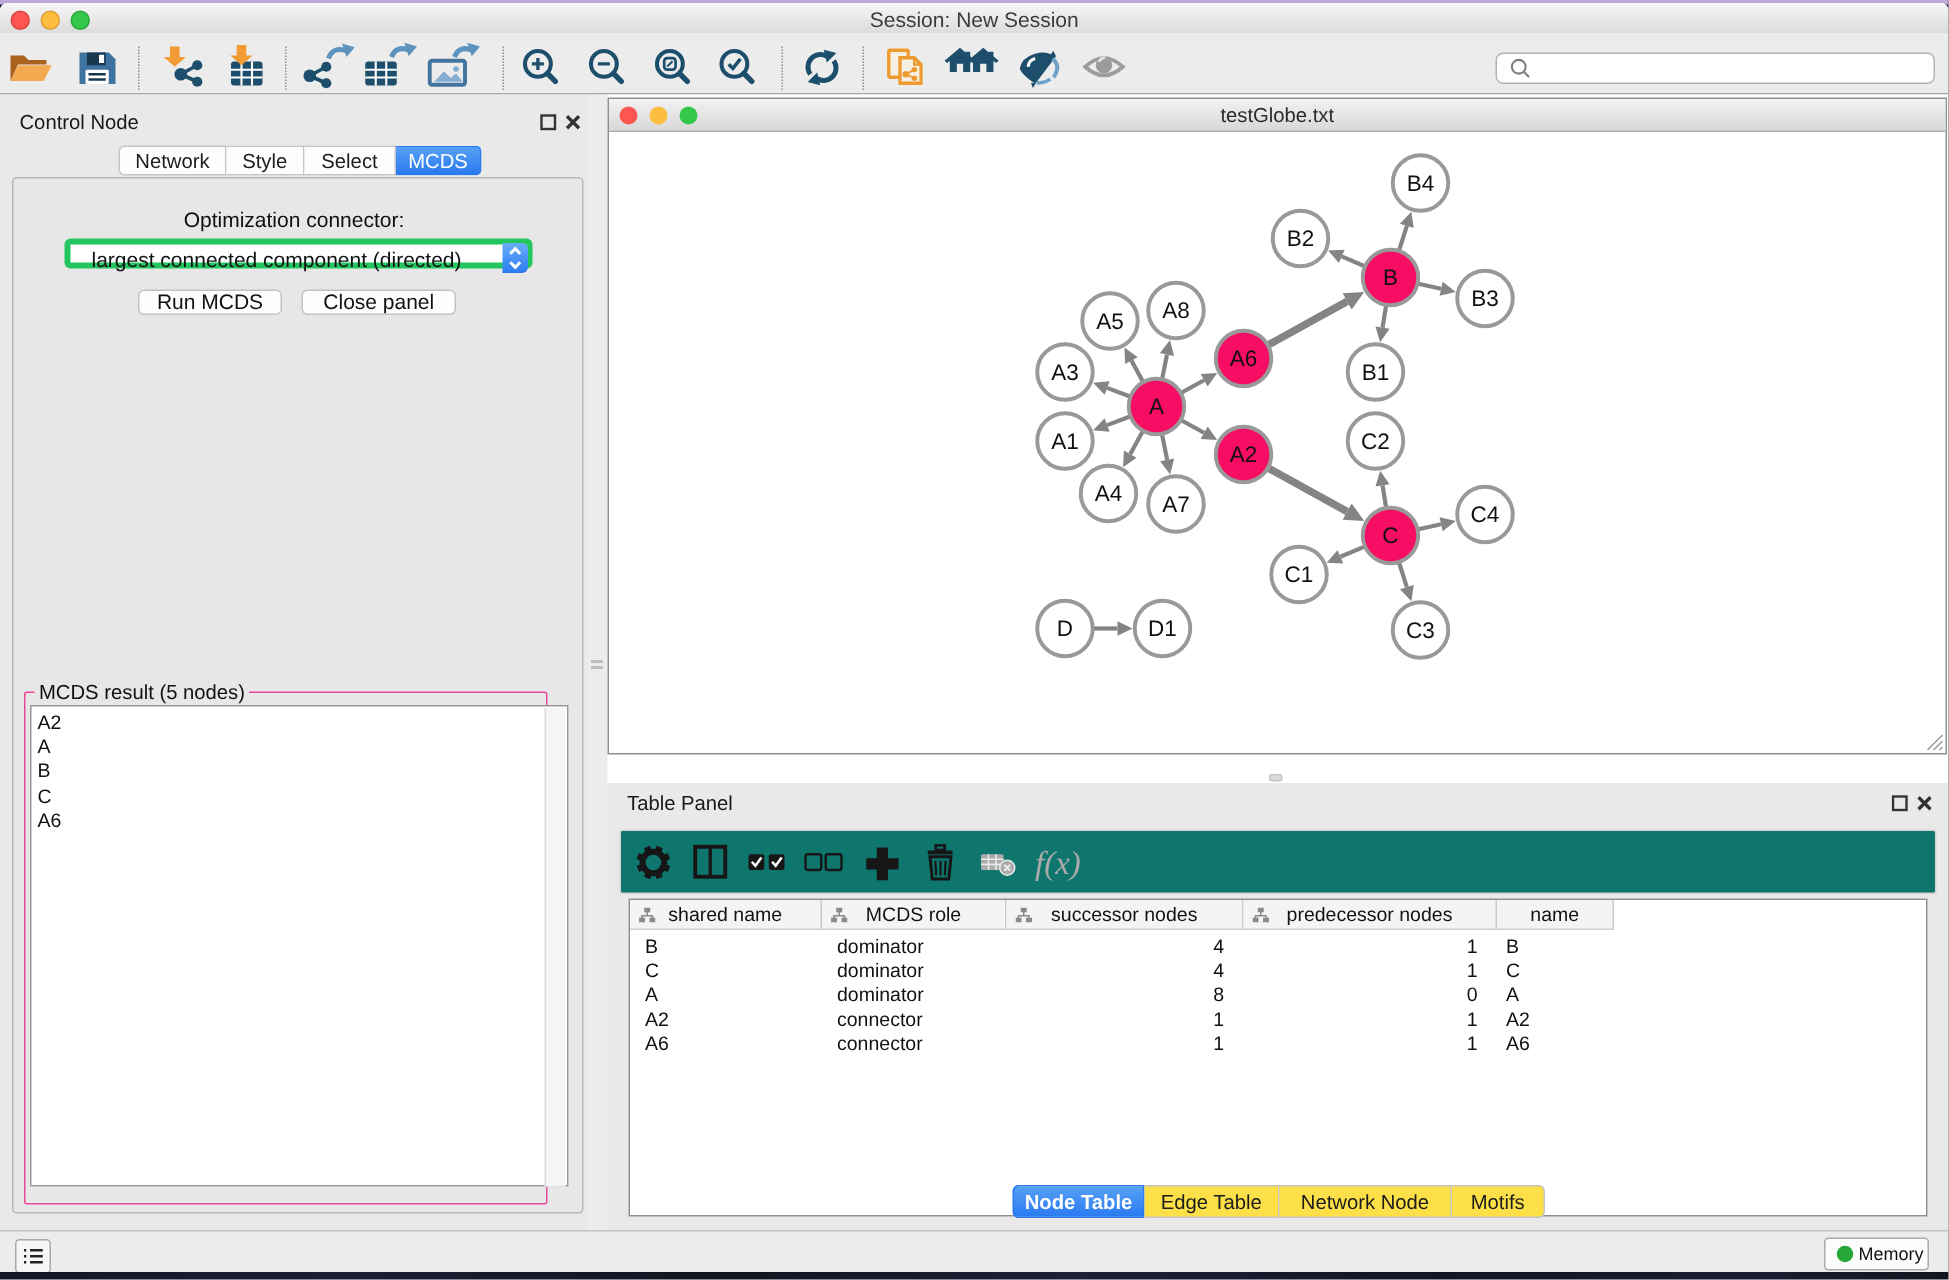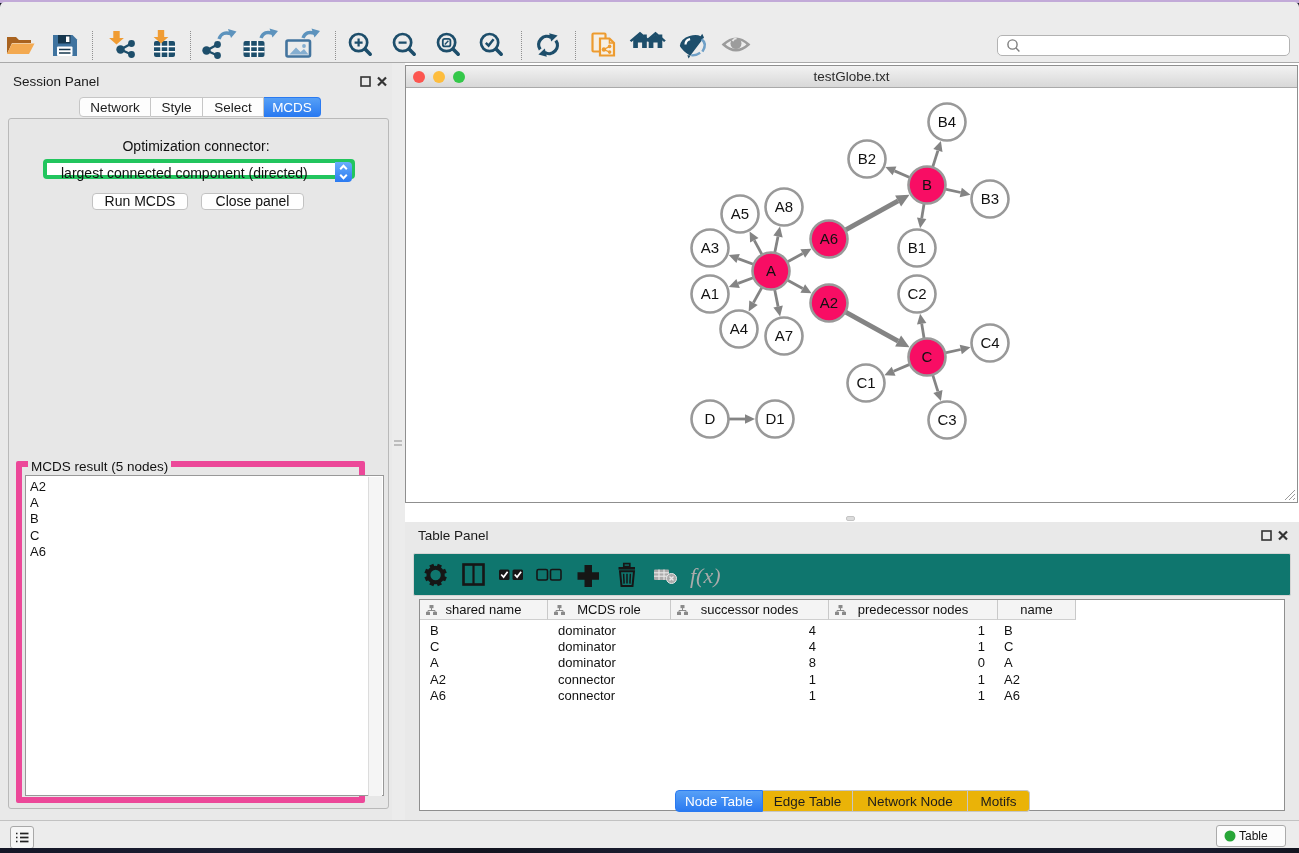--- a/index.html
+++ b/index.html
@@ -24,52 +24,58 @@
 #cp-box { position:absolute; left:8px; top:55px; width:381px; height:691px; border:1px solid #b9b9b9; border-radius:3px; background:#e7e7e7; }
 #cp-tabs { position:absolute; left:79px; top:34px; height:20px; display:flex; z-index:3; }
 .cptab { height:20px; font-size:13.5px; color:#1c1c1c; background:#fdfdfd; border:1px solid #c6c6c6; border-left:none; display:flex; align-items:center; justify-content:center; }
 .cptab.first { border-left:1px solid #c6c6c6; border-radius:4px 0 0 4px; }
 .cptab.sel { background:linear-gradient(#57a0f6,#2a7af1); color:#fff; border-color:#2a7af1; border-radius:0 4px 4px 0; }
 #opt-label { position:absolute; left:0; width:100%; top:75px; text-align:center; font-size:14px; color:#111; }
 #combo { position:absolute; left:43px; top:96px; width:312px; height:20px; background:#fff; border:4px solid #22c55e; border-radius:4px; }
 #combo .txt { position:absolute; left:14px; top:1.5px; font-size:14px; color:#111; }
 #combo .step { position:absolute; right:-1px; top:-1px; width:17px; height:20px; background:linear-gradient(#6aaefb,#2a7af1); border-radius:0 4px 4px 0; }
 .btn { position:absolute; height:17px; background:#fefefe; border:1px solid #c2c2c2; border-radius:4px; font-size:14px; color:#111; text-align:center; line-height:15px; }
-#groupbox { position:absolute; left:16px; top:398px; width:349px; height:342px; border:6px solid #ec4899; border-radius:2px; }
+#groupbox { position:absolute; left:16px; top:398px; width:349px; height:342px; border:1px solid #ec4899; border-radius:2px; }
 #groupbox .gtitle { position:absolute; left:6px; top:-8px; background:#e7e7e7; padding:0 3px; font-size:13.5px; color:#111; }
 #mcdslist { position:absolute; left:3px; top:8px; width:359px; height:321px; background:#fff; border:1px solid #989898; }
 #mcdslist { padding-top:3px; } #mcdslist .item { font-size:13px; color:#111; padding-left:4px; height:16.2px; line-height:16.2px; }
 #mcdslist .sbar { position:absolute; right:1px; top:1px; width:14px; height:319px; background:#f5f5f5; border-left:1px solid #dcdcdc; }
 
 
 #iwin { position:absolute; left:0px; top:2px; width:893px; height:438px; border:1px solid #8f8f8f; background:#fff; }
 #iwin-tb { position:absolute; left:0; top:0; width:100%; height:22px; background:linear-gradient(#f2f2f2,#d8d8d8); border-bottom:1px solid #aaa; }
 #iwin-tb .tl { position:absolute; top:5px; width:12px; height:12px; border-radius:50%; }
 #iwin-title { position:absolute; left:0; right:0; top:3px; text-align:center; font-size:13.5px; color:#2b2b2b; }
 
 
 #tpanel { position:absolute; left:0px; top:459px; width:894px; height:298px; background:#e9e9e9; }
 #tp-title { position:absolute; left:13px; top:6px; font-size:13.5px; color:#1a1a1a; }
 #tp-toolbar { position:absolute; left:8px; top:31px; width:878px; height:43px; background:#0f766e; border:1px solid #d4d4d4; border-radius:2px; }
 #ttable { position:absolute; left:14px; top:77px; width:866px; height:212px; background:#fff; border:1px solid #8f8f8f; }
 #thead { position:absolute; left:0; top:0; width:100%; height:20px; }
 .hcell { position:absolute; top:0; height:20px; background:#f4f4f4; border-right:1px solid #c9c9c9; border-bottom:1px solid #cfcfcf; font-size:13px; color:#111; text-align:center; line-height:19px; }
 .trow { position:absolute; font-size:13px; color:#111; height:16.2px; line-height:16.2px; }
 #btabs { position:absolute; left:270px; top:268px; height:22px; display:flex; }
-.btab { height:22px; font-size:13.5px; color:#1c1c1c; background:#eab308; border:1px solid #c6c6c6; border-left:none; display:flex; align-items:center; justify-content:center; }
-.btab.sel { background:linear-gradient(#57a0f6,#2a7af1); color:#fff; border-color:#2a7af1; border-radius:4px 0 0 4px; border-left:1px solid #2a7af1; }
+.btab { height:22px; font-size:13.5px; color:#1c1c1c; background:#fde047; border:1px solid #c6c6c6; border-left:none; display:flex; align-items:center; justify-content:center; }
+.btab.sel { background:linear-gradient(#57a0f6,#2a7af1); color:#fff; border-color:#2a7af1; border-radius:4px 0 0 4px; border-left:1px solid #2a7af1;font-weight:bold; }
 .btab.last { border-radius:0 4px 4px 0; }
 
 #membtn { position:absolute; right:13px; top:4px; width:70px; height:22px; background:#fcfcfc; border:1px solid #ababab; border-radius:3px; font-size:12px; color:#111; }
 #listbtn { position:absolute; left:10px; top:5px; width:24px; height:23px; background:#f6f6f6; border:1px solid #a8a8a8; border-radius:3px; }
 </style>
 </head>
 <body>
 <div id="deskstrip-top"></div>
 <div id="win">
+  <div id="titlebar">
+    <div class="tl" style="left:7px; background:#fc5650; border:0.5px solid #e2443e;"></div>
+    <div class="tl" style="left:27px; background:#fdbd3e; border:0.5px solid #e0a032;"></div>
+    <div class="tl" style="left:47px; background:#34c84a; border:0.5px solid #2aa93c;"></div>
+    <div id="title">Session: New Session</div>
+  </div>
   <div id="toolbar">
     <svg width="770" height="44" style="position:absolute;left:0;top:2.5px">
         <path d="M7,29 L7,12 L16,12 L19,15 L31,15 L31,18 L12,18 Z" fill="#a9631f"></path>
         <path d="M12,18.5 h22.5 l-5.5,10.5 h-22 Z" fill="#f3a950"></path>
         <path d="M53,10 h19.5 l4.5,4.5 v16.5 h-24 Z" fill="#3f739f"></path>
         <rect x="58" y="10" width="12.5" height="8.5" fill="#16374e"></rect>
         <rect x="66" y="11.5" width="3.4" height="5.5" fill="#fff"></rect>
         <rect x="57" y="21.5" width="15.5" height="9.5" rx="1" fill="#fff"></rect>
         <line x1="59" y1="24.5" x2="70.5" y2="24.5" stroke="#16374e" stroke-width="1.7"></line>
         <line x1="59" y1="28" x2="70.5" y2="28" stroke="#16374e" stroke-width="1.7"></line>
@@ -151,21 +157,21 @@
     <div class="sep" style="left:575px"></div>
     <div id="search">
       <svg width="16" height="16" style="position:absolute;left:8px;top:2px">
           <circle cx="6.5" cy="6.5" r="4.6" fill="none" stroke="#7d7d7d" stroke-width="1.4"></circle>
           <line x1="10" y1="10" x2="13.4" y2="13.4" stroke="#7d7d7d" stroke-width="1.4"></line>
         </svg>
     </div>
   </div>
   <div id="mainrow">
     <div id="ctrlpanel">
-      <div id="cp-title">Session Panel</div>
+      <div id="cp-title">Control Node</div>
       <svg width="30" height="12" style="position:absolute;left:360px;top:13px">
           <rect x="1" y="1" width="9" height="9" fill="none" stroke="#333" stroke-width="1.6"></rect>
           <path d="M18,1.5 L26,9.5 M26,1.5 L18,9.5" stroke="#333" stroke-width="2.2"></path>
         </svg>
       <div id="cp-box"></div>
       <div id="cp-tabs">
         <div class="cptab first" style="width:72px">Network</div>
         <div class="cptab" style="width:52px">Style</div>
         <div class="cptab" style="width:61px">Select</div>
         <div class="cptab sel" style="width:57px">MCDS</div>
@@ -410,16 +416,16 @@
             <line x1="9" y1="10.5" x2="17.5" y2="10.5"></line>
             <line x1="5" y1="14.5" x2="6.5" y2="14.5"></line>
             <line x1="9" y1="14.5" x2="17.5" y2="14.5"></line>
           </g>
         </svg>
     </div>
     <div id="membtn">
       <svg width="12" height="12" style="position:absolute;left:7px;top:4px">
           <circle cx="6" cy="6" r="5.5" fill="#28a638"></circle>
         </svg>
-      <span style="position:absolute;left:22px;top:3px;">Table</span>
+      <span style="position:absolute;left:22px;top:3px;">Memory</span>
     </div>
   </div>
 </div>
 
 </body></html>

